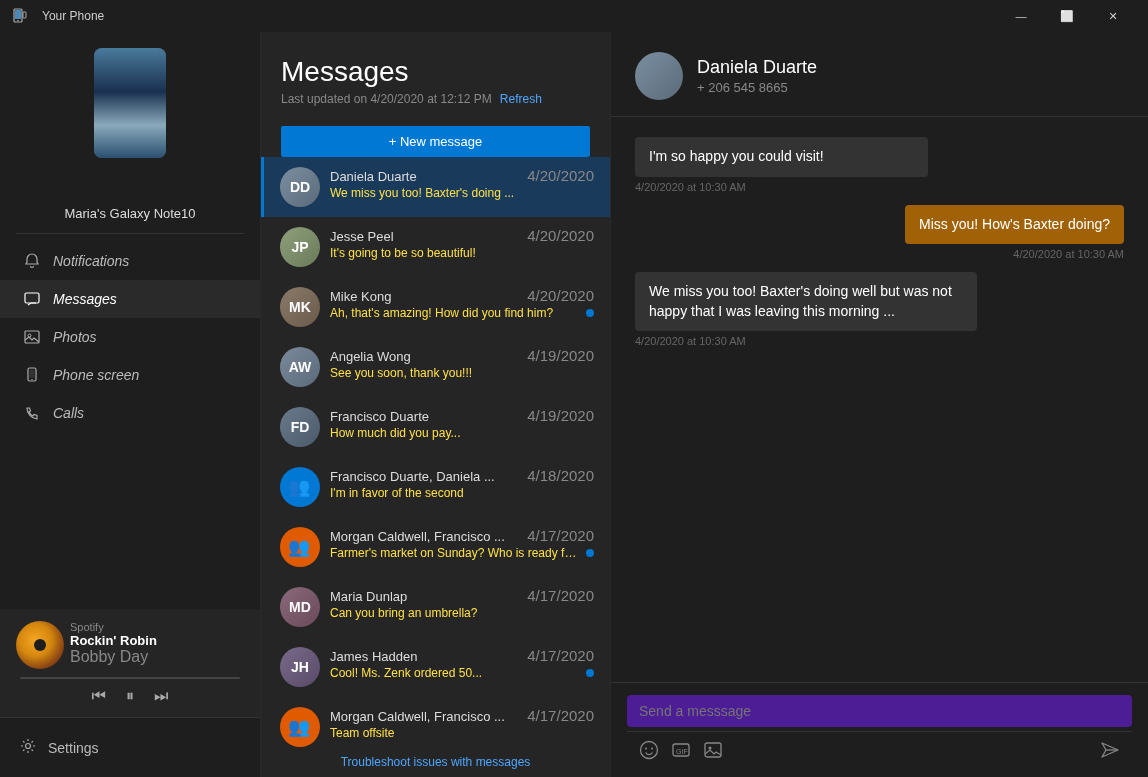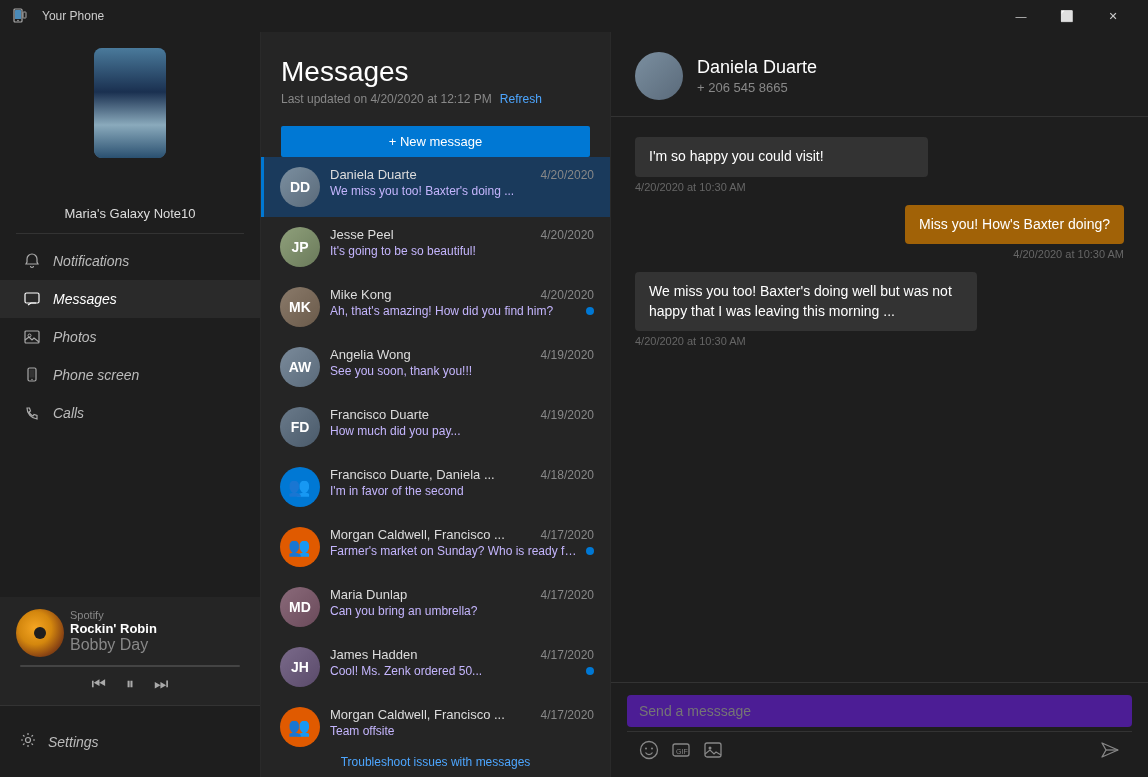--- a/index.html
+++ b/index.html
@@ -181,22 +181,21 @@
     .music-bar {
       height: 2px;
       background: #444;
       border-radius: 1px;
       margin: 0 4px;
     }
 
     
     .sidebar-bottom {
       border-top: 1px solid #333;
-      padding: 16px 0;
-      font-style: italic;
+      padding: 10px 0;
     }
     .settings-item {
       display: flex;
       align-items: center;
       gap: 12px;
       padding: 10px 20px;
       cursor: pointer;
       font-size: 14px;
       color: #bbb;
     }
@@ -289,24 +288,24 @@
     .avatar-group3 { background: #e05a00; font-size: 18px; }
 
     .message-content { flex: 1; min-width: 0; }
     .message-top {
       display: flex;
       justify-content: space-between;
       align-items: baseline;
       margin-bottom: 2px;
     }
     .message-name { font-size: 13px; font-weight: 500; color: #ddd; }
-    .message-date { font-size: 12px; color: #888; }
+    .message-date { font-size: 15px; color: #888; }
     .message-preview {
       font-size: 12px;
-      color: #c4b5fd;
+      color: #fde047;
       white-space: nowrap;
       overflow: hidden;
       text-overflow: ellipsis;
       display: flex;
       align-items: center;
       justify-content: flex-start;
     }
     .message-preview-text {
       overflow: hidden;
       text-overflow: ellipsis;

